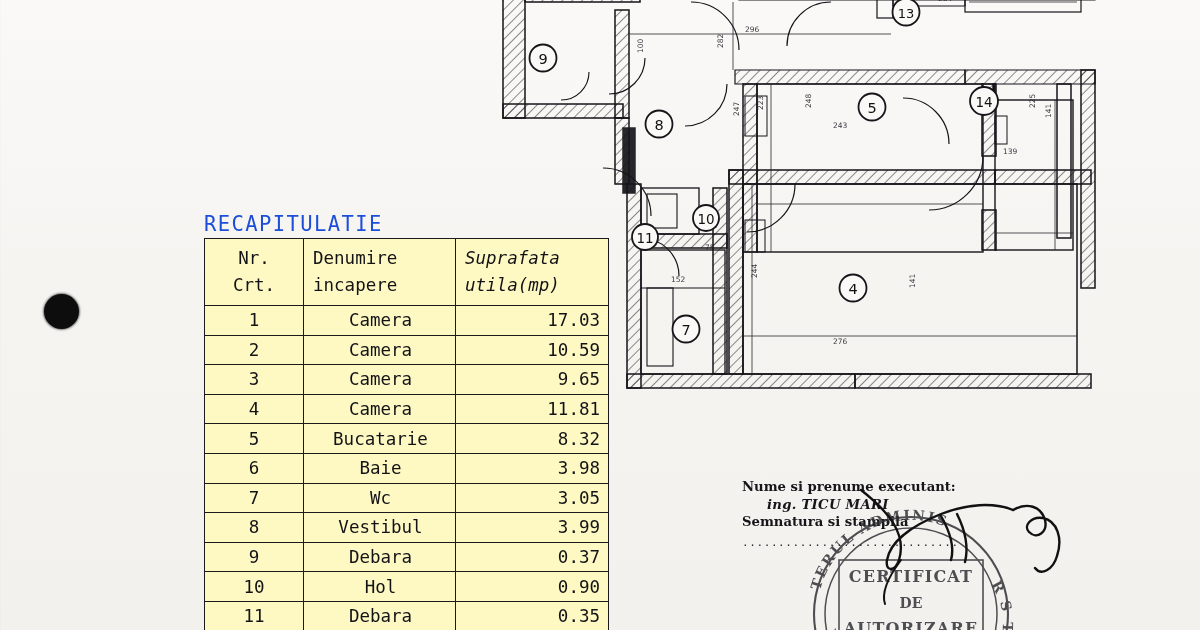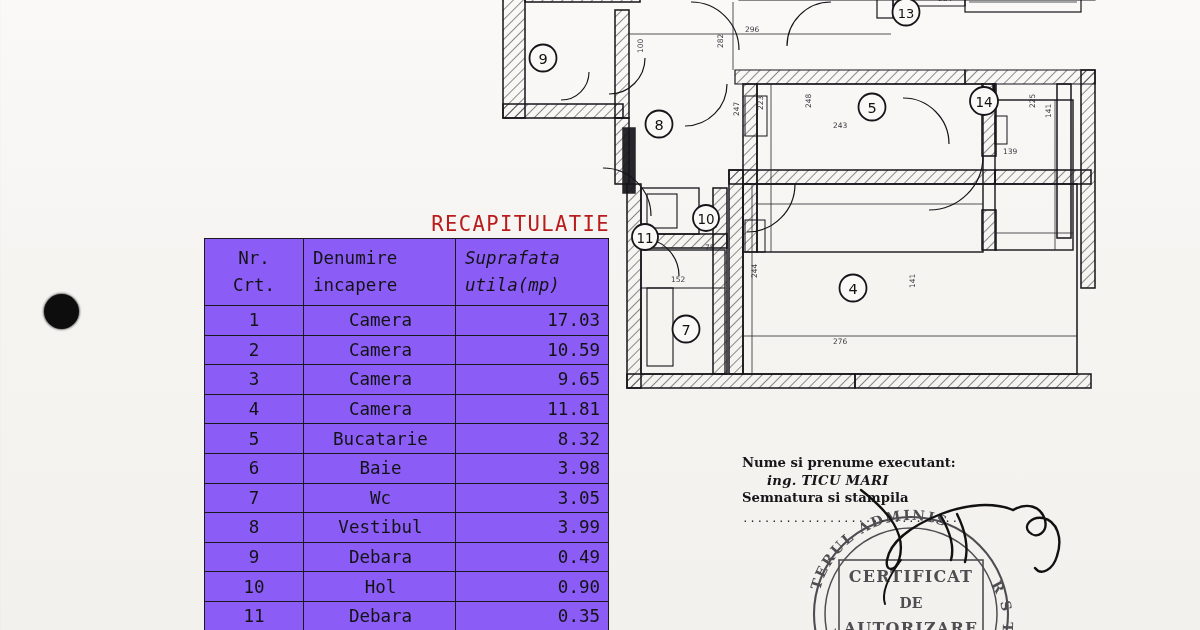--- a/index.html
+++ b/index.html
@@ -30,36 +30,36 @@
     box-shadow:0 0 2px 1px rgba(10,10,10,.55);
   }
 
   
   #plan { position:absolute; left:495px; top:-12px; width:610px; height:420px; }
   #plan svg { display:block; }
 
   
   #recap { position:absolute; left:204px; top:212px; width:406px; }
   .recap-title {
-    text-align:right;
+    text-align:left;
     font-family:"DejaVu Sans Mono", monospace;
     font-size:20.5px;
     letter-spacing:1.4px;
-    color:#b91c1c;
+    color:#1d4ed8;
     line-height:24px;
     margin-bottom:2px;
     white-space:nowrap;
   }
   table.recap {
     border-collapse:collapse;
     width:404px;
     table-layout:fixed;
     font-family:"DejaVu Sans Mono", monospace;
     color:#131316;
-    background:#8b5cf6;
+    background:#fef9c3;
   }
   table.recap td {
     border:1.6px solid #1a1a1d;
     font-size:17.5px;
     height:29.6px;
     padding:0 7px;
     line-height:1.04;
     white-space:nowrap;
     overflow:hidden;
   }
@@ -71,21 +71,21 @@
     vertical-align:middle;
     font-size:17.5px;
     padding:0 6px;
   }
   tr.head .c-nr   { text-align:center; }
   tr.head .c-name { text-align:left; }
   tr.head .c-area { text-align:left; padding-left:9px !important; padding-right:4px !important;font-style:italic; }
   .hl { display:block; line-height:1.52; }
 
   
-  #sigblock { position:absolute; left:742px; top:454px; width:330px; }
+  #sigblock { position:absolute; left:742px; top:478px; width:330px; }
   .sig-line {
     font-family:"DejaVu Serif", serif;
     font-size:13.2px;
     color:#16161a;
     line-height:17.5px;
     white-space:nowrap;
     font-weight:700;
   }
   .sig-name {
     font-style:italic; font-weight:700;
@@ -333,21 +333,21 @@
           <td class="c-area">3.05</td>
         </tr>
         <tr>
           <td class="c-nr">8</td>
           <td class="c-name">Vestibul</td>
           <td class="c-area">3.99</td>
         </tr>
         <tr>
           <td class="c-nr">9</td>
           <td class="c-name">Debara</td>
-          <td class="c-area">0.49</td>
+          <td class="c-area">0.37</td>
         </tr>
         <tr>
           <td class="c-nr">10</td>
           <td class="c-name">Hol</td>
           <td class="c-area">0.90</td>
         </tr>
         <tr>
           <td class="c-nr">11</td>
           <td class="c-name">Debara</td>
           <td class="c-area">0.35</td>

